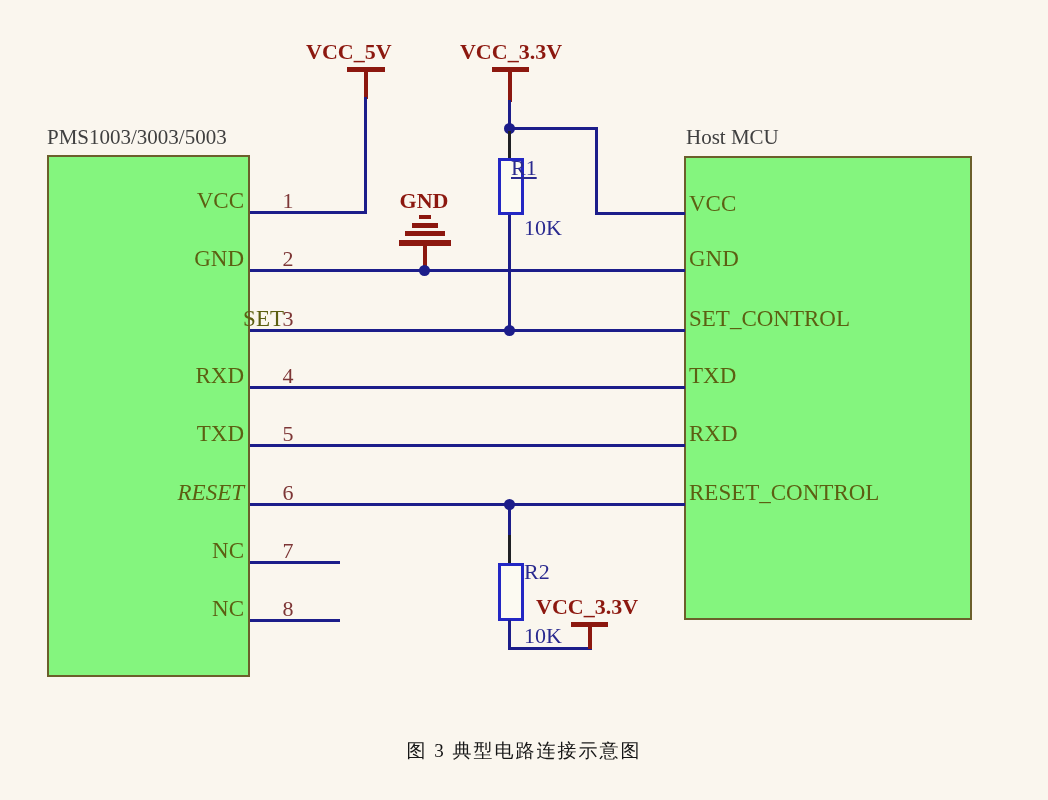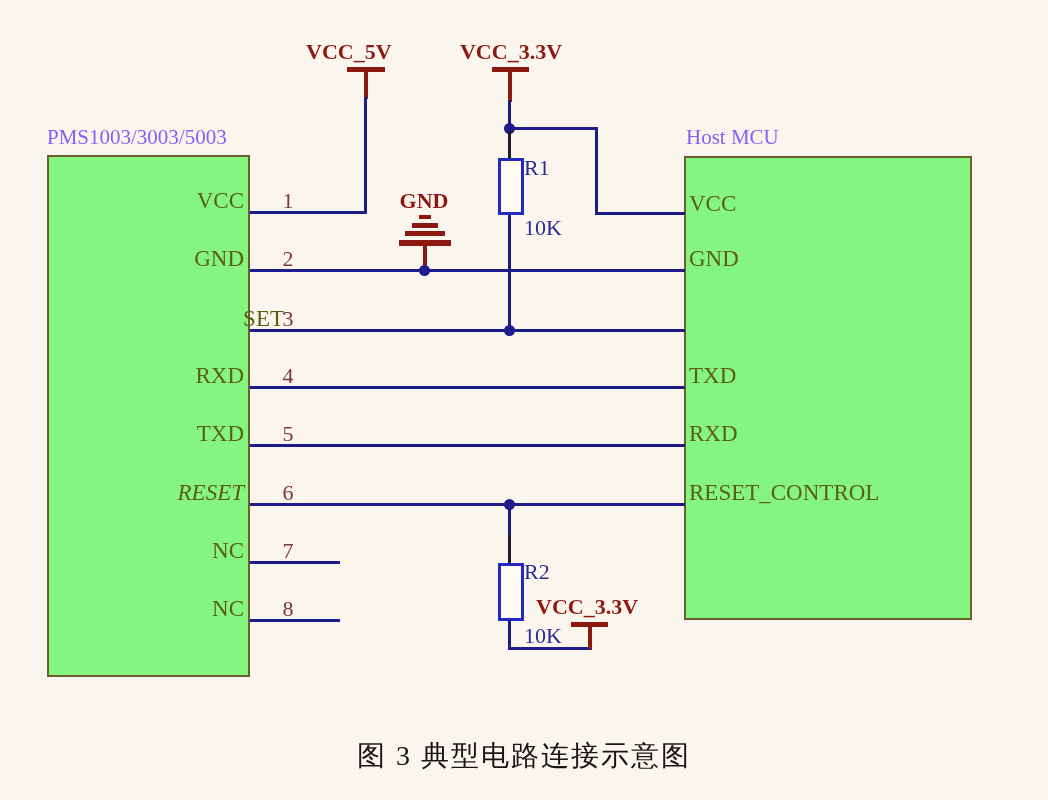--- a/index.html
+++ b/index.html
@@ -10,26 +10,26 @@
     font-family:"Liberation Serif","DejaVu Serif",serif;
     overflow:hidden;
   }
   .box{position:absolute;background:#84f57e;border:2px solid #6b5f2b;box-sizing:border-box;}
   .wire{position:absolute;background:#1c1d8a;}
   .kwire{position:absolute;background:#1f2024;}
   .pwr{position:absolute;background:#8c180f;}
   .dot{position:absolute;width:11px;height:11px;border-radius:50%;background:#1c1d8a;}
   .res{position:absolute;width:20px;height:51px;border:3px solid #2327c4;background:#fcfaf2;box-sizing:content-box;}
   .t{position:absolute;white-space:nowrap;line-height:1.05;}
-  .t-title{color:#8b5cf6;font-size:21px;}
+  .t-title{color:#404040;font-size:21px;}
   .t-pin{color:#5c5f12;font-size:23px;}
   .t-num{color:#7d3636;font-size:22px;}
   .t-pwr{color:#8c180f;font-size:22px;font-weight:bold;}
   .t-des{color:#2a2a8f;font-size:22px;}
-  .t-cap{color:#161616;font-size:28px;width:100%;text-align:center;letter-spacing:2px;}
+  .t-cap{color:#161616;font-size:19px;width:100%;text-align:center;letter-spacing:2px;}
   .pin-label-left{left:47px;width:197px;text-align:right;}
   .pin-label-right{left:689px;text-align:left;}
   .pin-num{left:272px;width:32px;text-align:center;}
 </style>
 </head>
 <body>
 
 <div class="stage">
 
   <div class="t t-title" style="left:47px;top:126px;">PMS1003/3003/5003</div>
@@ -51,20 +51,21 @@
   <div class="t t-num pin-num" style="top:247px;">2</div>
   <div class="t t-num pin-num" style="top:307px;">3</div>
   <div class="t t-num pin-num" style="top:364px;">4</div>
   <div class="t t-num pin-num" style="top:422px;">5</div>
   <div class="t t-num pin-num" style="top:481px;">6</div>
   <div class="t t-num pin-num" style="top:539px;">7</div>
   <div class="t t-num pin-num" style="top:597px;">8</div>
 
   <div class="t t-pin pin-label-right" style="top:192px;">VCC</div>
   <div class="t t-pin pin-label-right" style="top:247px;">GND</div>
+  <div class="t t-pin pin-label-right" style="top:307px;">SET_CONTROL</div>
   <div class="t t-pin pin-label-right" style="top:364px;">TXD</div>
   <div class="t t-pin pin-label-right" style="top:422px;">RXD</div>
   <div class="t t-pin pin-label-right" style="top:481px;">RESET_CONTROL</div>
 
   <div class="wire" style="left:250px;top:211px;width:117px;height:3px;"></div>
   <div class="wire" style="left:250px;top:269px;width:435px;height:3px;"></div>
   <div class="wire" style="left:250px;top:329px;width:435px;height:3px;"></div>
   <div class="wire" style="left:250px;top:386px;width:435px;height:3px;"></div>
   <div class="wire" style="left:250px;top:444px;width:435px;height:3px;"></div>
   <div class="wire" style="left:250px;top:503px;width:435px;height:3px;"></div>
@@ -80,21 +81,21 @@
   <div class="pwr" style="left:492px;top:67px;width:37px;height:5px;"></div>
   <div class="pwr" style="left:508px;top:71px;width:4px;height:31px;"></div>
   <div class="wire" style="left:508px;top:100px;width:3px;height:29px;"></div>
   <div class="dot" style="left:504px;top:123px;"></div>
   <div class="wire" style="left:509px;top:127px;width:89px;height:3px;"></div>
   <div class="wire" style="left:595px;top:127px;width:3px;height:88px;"></div>
   <div class="wire" style="left:595px;top:212px;width:90px;height:3px;"></div>
 
   <div class="kwire" style="left:508px;top:131px;width:3px;height:28px;"></div>
   <div class="res" style="left:498px;top:158px;"></div>
-  <div class="t t-des" style="left:524px;top:156px;">R1</div>
+  <div class="t t-des" style="left:511px;top:156px;text-decoration:underline;">R1</div>
   <div class="t t-des" style="left:524px;top:216px;">10K</div>
   <div class="wire" style="left:508px;top:215px;width:3px;height:116px;"></div>
   <div class="dot" style="left:504px;top:325px;"></div>
 
   <div class="t t-pwr" style="left:390px;top:189px;width:68px;text-align:center;">GND</div>
   <div class="pwr" style="left:419px;top:215px;width:12px;height:4px;"></div>
   <div class="pwr" style="left:412px;top:223px;width:26px;height:5px;"></div>
   <div class="pwr" style="left:405px;top:231px;width:40px;height:5px;"></div>
   <div class="pwr" style="left:399px;top:240px;width:52px;height:6px;"></div>
   <div class="pwr" style="left:423px;top:245px;width:4px;height:26px;"></div>

